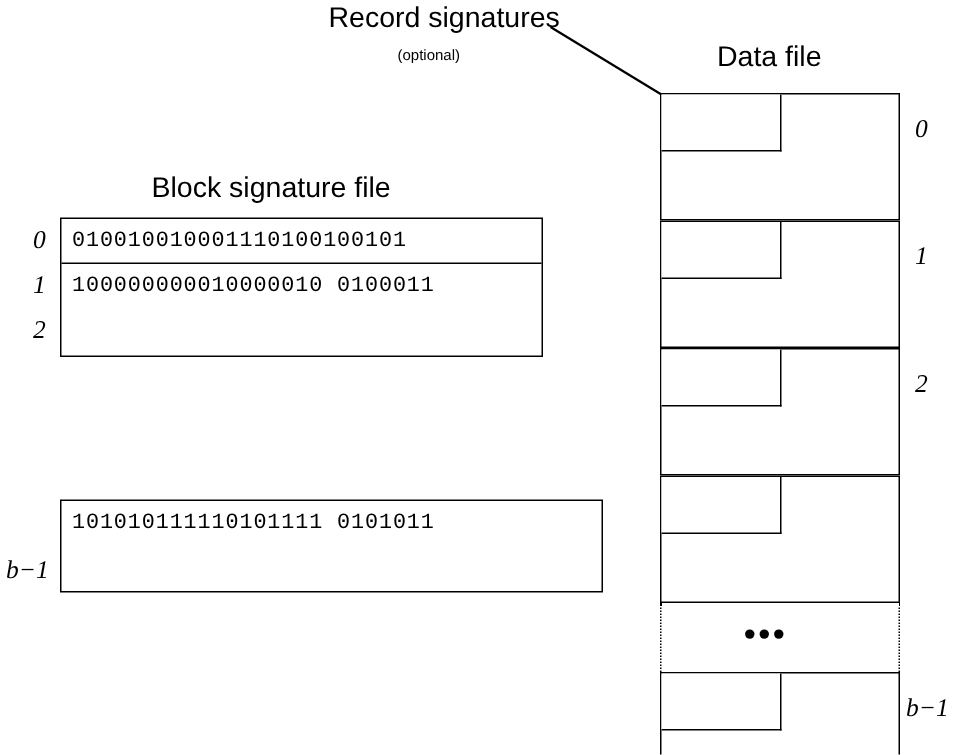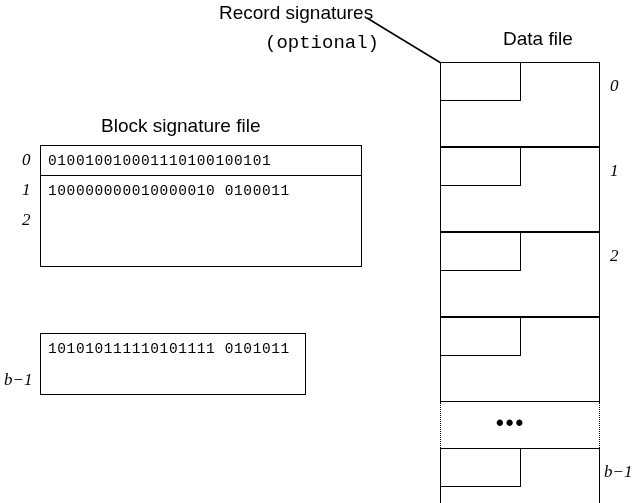--- a/index.html
+++ b/index.html
@@ -24,22 +24,22 @@
   
   .heading {
     position: absolute;
     font-family: "Liberation Sans", sans-serif;
     font-size: 19px;
     color: #000;
     white-space: nowrap;
   }
   .subheading {
     position: absolute;
-    font-family: Liberation Mono, monospace;
-    font-size: 19px;
+    font-family: Liberation Sans, sans-serif;
+    font-size: 10px;
     color: #000;
     white-space: nowrap;
   }
   .idx {
     position: absolute;
     font-family: "Liberation Serif", serif;
     font-style: italic;
     font-size: 17px;
     color: #000;
     white-space: nowrap;
@@ -129,42 +129,42 @@
     <defs>
       <marker id="ah" markerWidth="11" markerHeight="11" refX="9" refY="4" orient="auto" markerUnits="userSpaceOnUse">
         <path d="M0,0 L10,4 L0,8 L2.6,4 z" fill="#000"></path>
       </marker>
     </defs>
     <line x1="367" y1="18" x2="482" y2="88" stroke="#000" stroke-width="1.5" marker-end="url(#ah)"></line>
   </svg>
 
   <div class="heading" style="left:101px; top:115px;">Block signature file</div>
 
-  <div class="sig-group" style="left:40px; top:145px; width:322px; height:122px;">
+  <div class="sig-group" style="left:40px; top:145px; width:322px; height:93px;">
     <div class="sig-row">
       <span class="sig-bits">010010010001110100100101</span>
     </div>
     <div class="sig-row">
       <span class="sig-bits">100000000010000010 0100011</span>
     </div>
   </div>
 
   <div class="idx" style="left:22px; top:150px;">0</div>
   <div class="idx" style="left:22px; top:180px;">1</div>
   <div class="idx" style="left:22px; top:210px;">2</div>
 
-  <div class="sig-group" style="left:40px; top:333px; width:266px; height:62px;">
+  <div class="sig-group" style="left:40px; top:333px; width:362px; height:62px;">
     <div class="sig-row">
       <span class="sig-bits">101010111110101111 0101011</span>
     </div>
   </div>
 
   <div class="idx" style="left:4px; top:370px;">b−1</div>
 
-  <div class="heading" style="left:503px; top:28px;">Data file</div>
+  <div class="heading" style="left:478px; top:28px;">Data file</div>
 
   <div class="data-file" style="left:440px; top:62px; width:160px; height:441px;">
 
     <div class="blk" style="left:0px; top:0px; width:160px; height:85px;">
       <div class="blk-sig" style="width:80px; height:38px;"></div>
     </div>
 
     <div class="blk" style="left:0px; top:85px; width:160px; height:85px;">
       <div class="blk-sig" style="width:80px; height:38px;"></div>
     </div>

